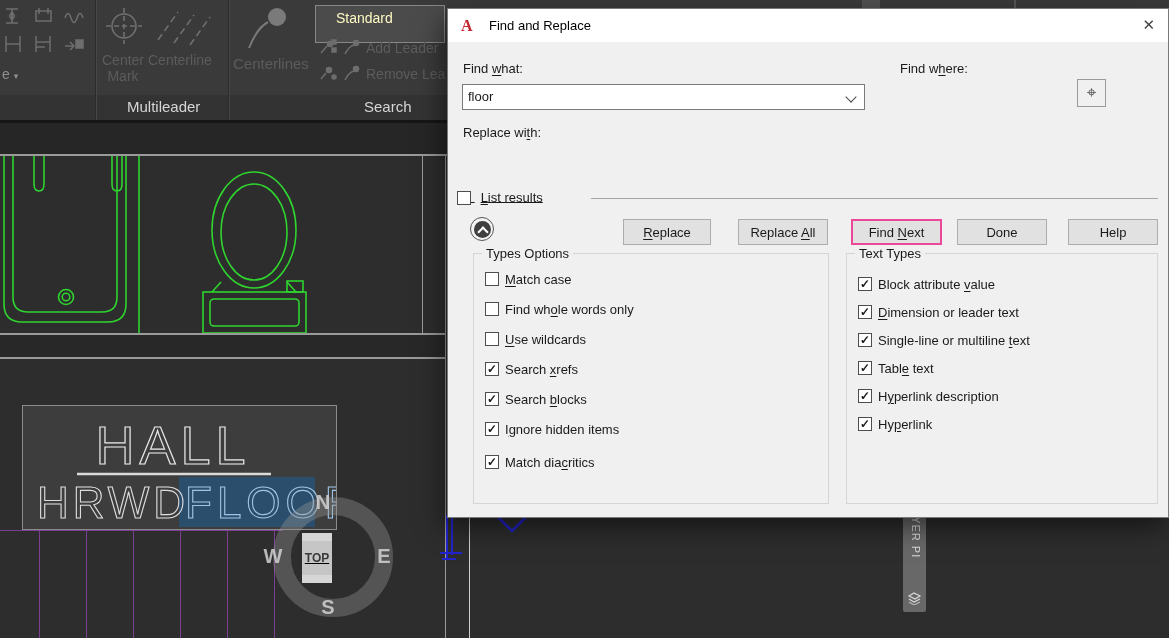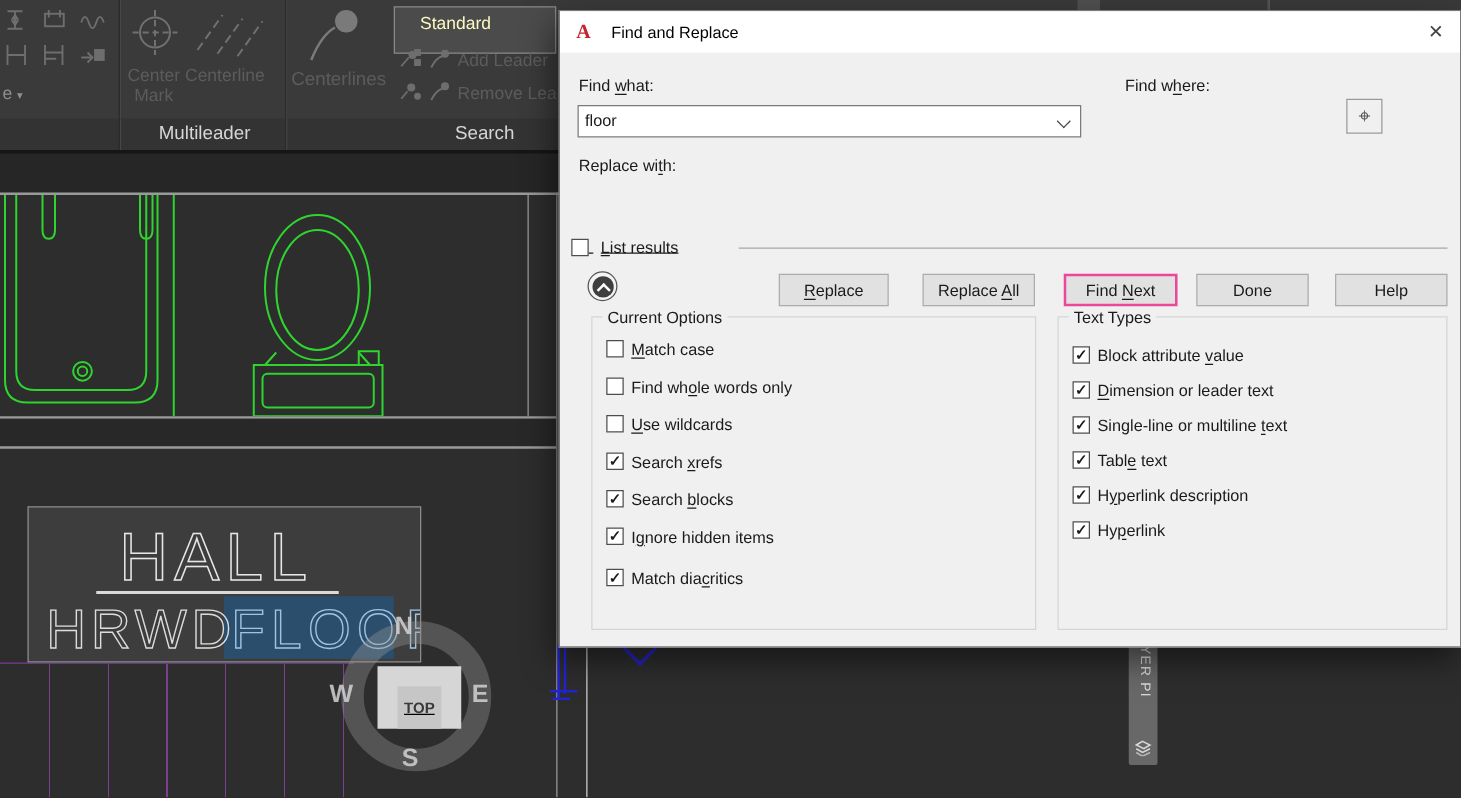--- a/index.html
+++ b/index.html
@@ -24,21 +24,21 @@
   .canvas{position:absolute;left:0;top:154px;width:1169px;height:484px;background:#2d2d2d;}
   .gline{position:absolute;background:#9a9a9a;}
   .band{position:absolute;left:0;top:181px;width:445px;height:23px;background:#282828;}
   .hallbox{position:absolute;left:22px;top:251px;width:313px;height:123px;background:#3d3d3d;border:1px solid #8b8b8b;z-index:2;}
   .purpleh{position:absolute;left:0;top:376px;width:283px;height:1px;background:#7c3e91;z-index:1;}
   .purplev{position:absolute;left:-7px;top:377px;width:290px;height:107px;z-index:1;
     background:repeating-linear-gradient(to right,transparent 0 46px,#7c3e91 46px 47px);}
   .vcube{position:absolute;z-index:3;}
   .vring{left:273px;top:343px;width:120px;height:120px;border-radius:50%;border:18px solid rgba(150,150,150,.38);box-sizing:border-box;}
   .vletter{color:rgba(210,210,210,.85);font-size:20px;font-weight:bold;transform:translate(-50%,-50%);}
-  .vtop{left:302px;top:379px;width:67px;height:50px;background:#d6d6d6;display:flex;align-items:flex-end;justify-content:center;text-decoration:underline;}
+  .vtop{left:302px;top:379px;width:30px;height:50px;background:#d6d6d6;display:flex;align-items:center;justify-content:center;text-decoration:underline;}
   .vtopin{width:35px;height:34px;background:#c6c6c6;display:flex;align-items:center;justify-content:center;font-size:12px;font-weight:bold;color:#3a3a3a;}
   .whiteline{position:absolute;left:469px;top:364px;width:1px;height:120px;background:#cfcfcf;}
   .layertab{position:absolute;left:903px;top:358px;width:23px;height:100px;background:#686868;border-radius:2px;z-index:1;}
   .layertab .ltxt{position:absolute;left:-38px;top:28px;width:100px;height:23px;line-height:23px;font-size:11px;letter-spacing:1px;color:#d9d9d9;transform:rotate(90deg);}
   .layertab svg{position:absolute;left:4px;top:80px;}
   
   .dialog{position:absolute;left:447px;top:8px;width:722px;height:510px;background:#f0f0f0;border:1px solid #7a7a7a;box-sizing:border-box;box-shadow:-4px 10px 24px rgba(0,0,0,.5);z-index:10;font-size:13px;color:#1a1a1a;}
   .titlebar{position:absolute;left:0;top:0;width:100%;height:33px;background:#ffffff;}
   .applogo{position:absolute;left:13px;top:8px;font-size:16px;font-weight:800;color:#c2252e;font-family:"Liberation Serif",serif;}
   .title{position:absolute;left:41px;top:9px;font-size:13px;color:#000000;}
@@ -289,21 +289,21 @@
 
     <div class="btnrow">
         <button><span><u>R</u>eplace</span></button>
         <button><span>Replace <u>A</u>ll</span></button>
         <button class="primary"><span>Find <u>N</u>ext</span></button>
         <button><span>Done</span></button>
         <button><span>Help</span></button>
       </div>
 
     <div class="grp grp-search">
-      <div class="gtitle">Current Options</div>
+      <div class="gtitle">Types Options</div>
       <div class="rows">
           <div class="cbrow">
     <span class="cb"></span>
     <span class="cbl"><u>M</u>atch case</span>
   </div>
           <div class="cbrow">
     <span class="cb"></span>
     <span class="cbl">Find wh<u>o</u>le words only</span>
   </div>
           <div class="cbrow">

